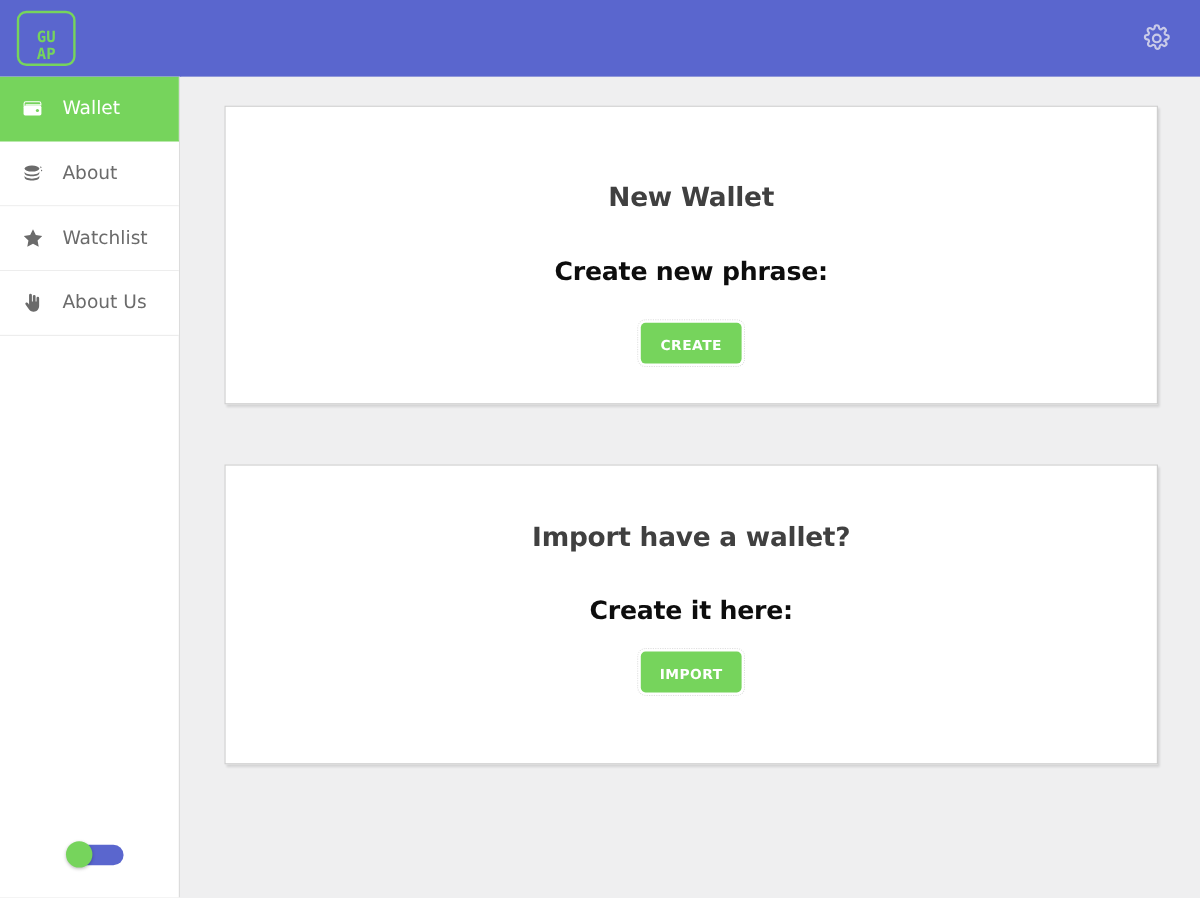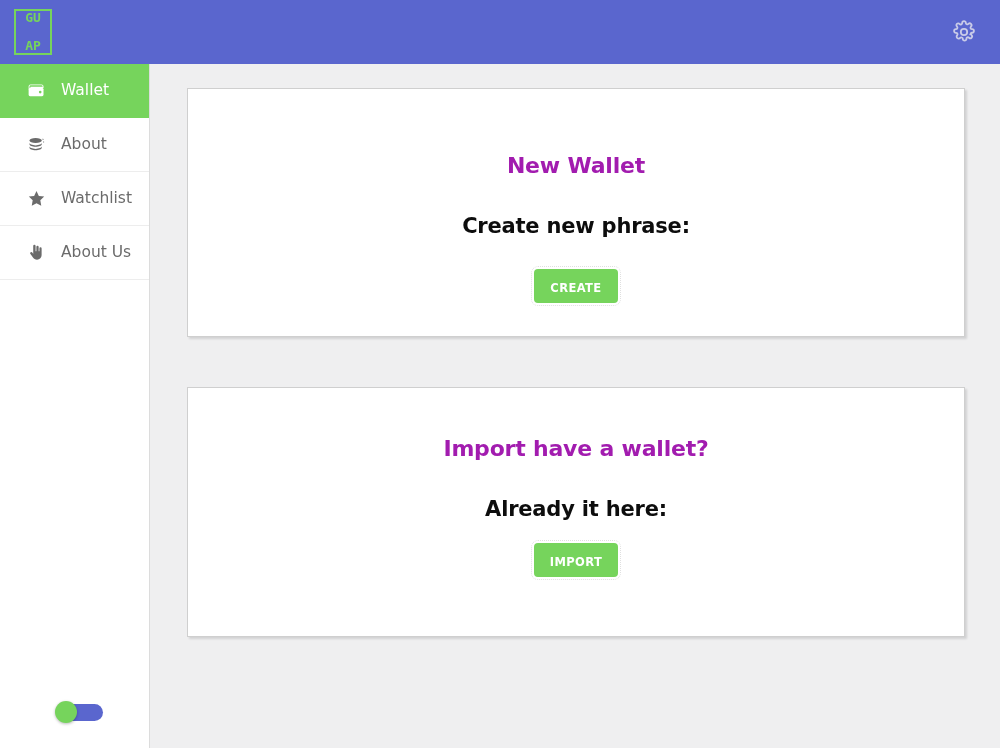--- a/index.html
+++ b/index.html
@@ -27,28 +27,28 @@
     width: 1000px;
     height: 64px;
     background: #5a66ce;
     display: flex;
     align-items: center;
     justify-content: space-between;
     box-sizing: border-box;
     padding: 0 22px 0 8px;
   }
   .logo-box {
-    width: 38px;
+    width: 49px;
     height: 46px;
     border: 2px solid #76d45c;
-    border-radius: 0;
+    border-radius: 8px;
     display: flex;
     flex-direction: column;
     align-items: center;
-    justify-content: space-between;
+    justify-content: flex-end;
     box-sizing: border-box;
     margin-left: 6px;
   }
   .logo-line {
     color: #76d45c;
     font-family: "DejaVu Sans Mono", "Liberation Mono", monospace;
     font-size: 13px;
     font-weight: bold;
     line-height: 14px;
     letter-spacing: 0px;
@@ -70,21 +70,21 @@
     width: 150px;
     height: 684px;
     background: #ffffff;
     border-right: 1px solid #dcdcdc;
     box-sizing: border-box;
   }
   .nav-item {
     height: 54px;
     display: flex;
     align-items: center;
-    padding-left: 25px;
+    padding-left: 16px;
     box-sizing: border-box;
     border-bottom: 1px solid #ededed;
     color: #6b6b6b;
     font-size: 15.5px;
     cursor: pointer;
     background: #ffffff;
   }
   .nav-item.active {
     background: #76d45c;
     color: #ffffff;
@@ -155,21 +155,21 @@
     top: 24px;
     height: 249px;
   }
   .card-import {
     top: 323px;
     height: 250px;
   }
   .card-title {
     font-size: 22px;
     font-weight: bold;
-    color: #a21caf;
+    color: #404040;
     letter-spacing: -0.2px;
   }
   .card-subtitle {
     font-size: 21px;
     font-weight: bold;
     color: #0d0d0d;
     letter-spacing: -0.2px;
   }
   .card-new .card-title { margin-top: 64px; }
   .card-new .card-subtitle { margin-top: 36px; }
@@ -286,18 +286,18 @@
   <div class="main">
 
     <div class="card card-new">
       <div class="card-title">New Wallet</div>
       <div class="card-subtitle">Create new phrase:</div>
       <button class="btn">CREATE</button>
     </div>
 
     <div class="card card-import">
       <div class="card-title">Import have a wallet?</div>
-      <div class="card-subtitle">Already it here:</div>
+      <div class="card-subtitle">Create it here:</div>
       <button class="btn">IMPORT</button>
     </div>
 
   </div>
 </div>
 
 </body></html>

